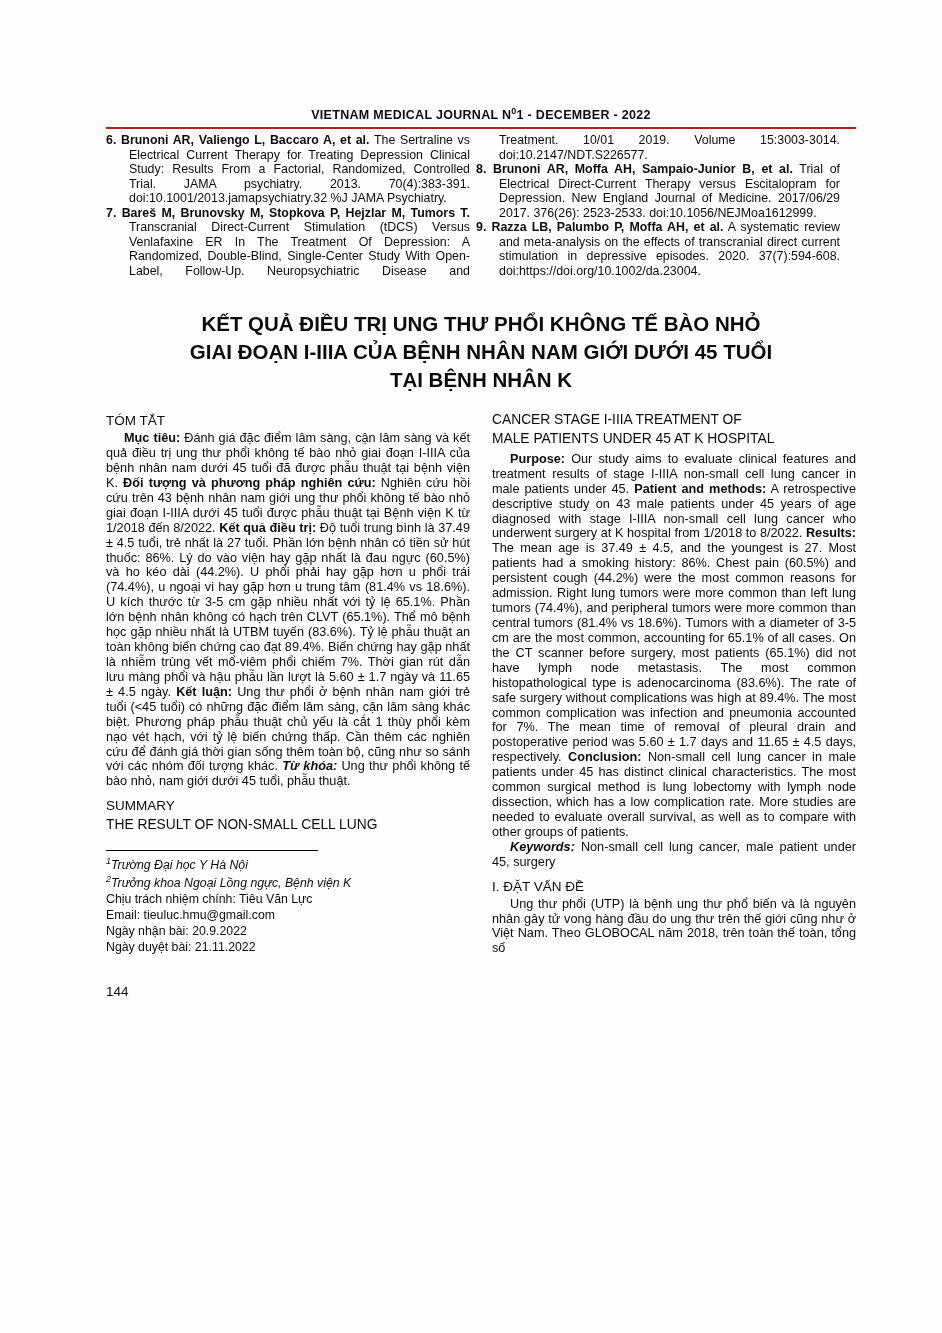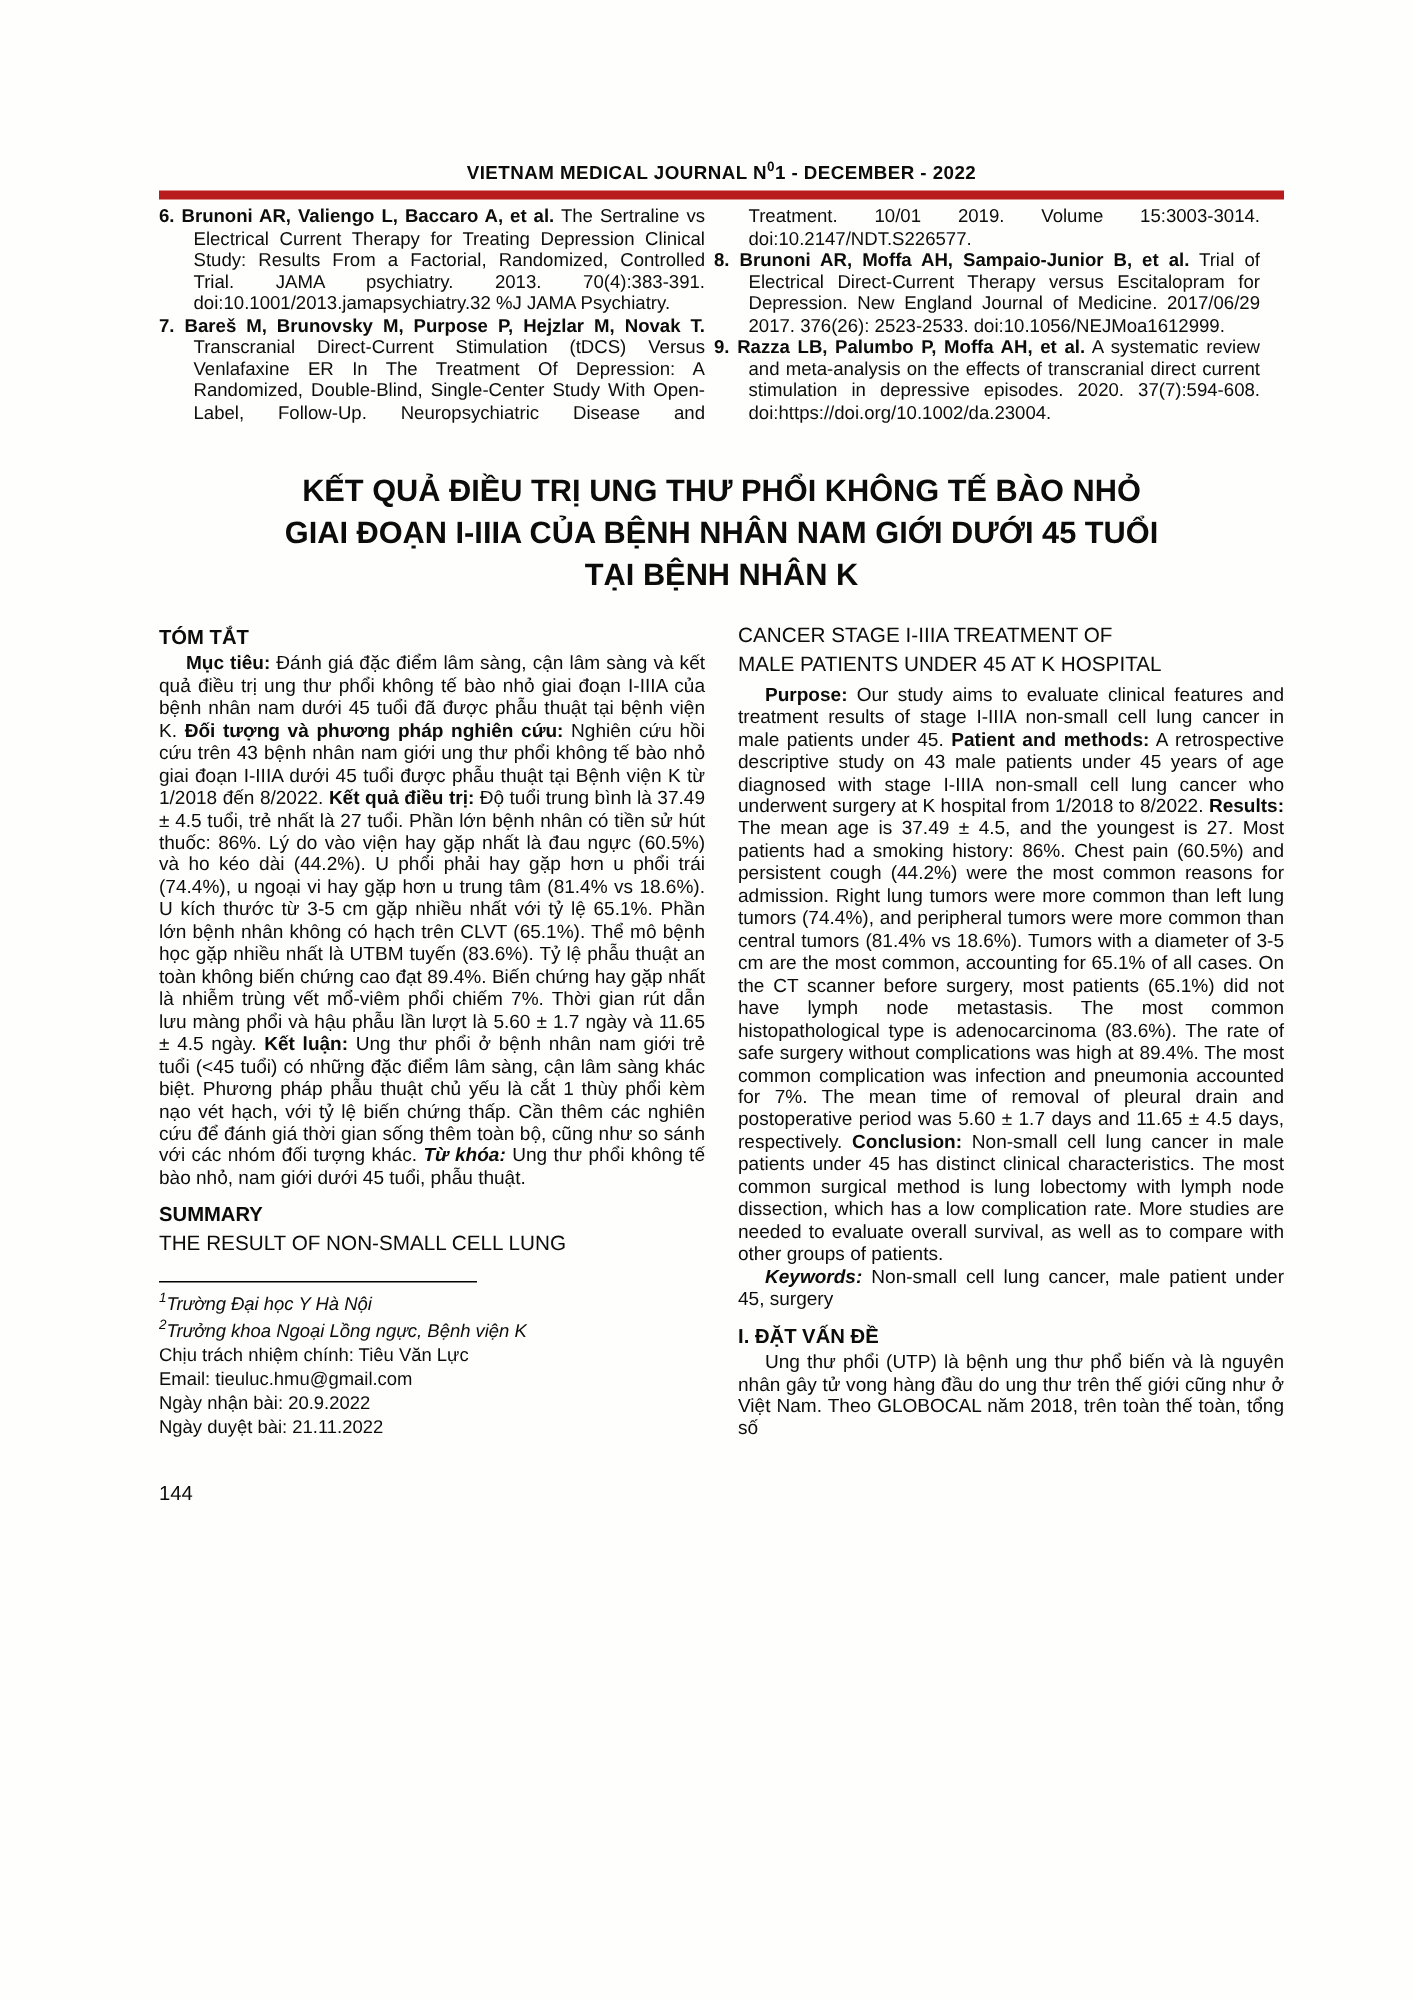--- a/index.html
+++ b/index.html
@@ -6,21 +6,21 @@
   html,body{margin:0;padding:0;}
   body{
     width:942px;min-height:1333px;background:#fefefc;color:#0c0c0c;
     font-family:"Liberation Sans",sans-serif;
   }
   .page{padding:106px 86px 40px 106px;}
 
   
   .runhead{
     text-align:center;font-weight:700;font-size:12.5px;letter-spacing:.3px;
-    padding-bottom:5px;border-bottom:6px solid #b91c1c;
+    padding-bottom:5px;border-bottom:2px solid #b91c1c;
   }
   .runhead sup{font-size:9px;}
 
   
   .refs{display:flex;gap:6px;margin-top:4px;}
   .rcol{width:364px;}
   .ref{
     margin:0;font-size:12.4px;line-height:1.17;text-align:justify;
     padding-left:23px;text-indent:-23px;overflow-wrap:break-word;
   }
@@ -32,21 +32,21 @@
   .tline{display:block;}
   .authors{
     margin-top:15px;margin-left:375px;width:375px;text-align:center;
     font-weight:700;font-style:italic;font-size:14px;
   }
   .authors sup{font-size:9.5px;}
 
   
   .cols{display:flex;gap:22px;margin-top:18px;align-items:stretch;}
   .col{width:364px;display:flex;flex-direction:column;}
-  .shead{margin:9px 0 3px;font-size:13.5px;font-weight:700;}
+  .shead{margin:9px 0 3px;font-size:13.5px;font-weight:400;}
   .shead.first{margin-top:2px;}
   .body{margin:0;font-size:12.7px;line-height:1.175;text-align:justify;overflow-wrap:break-word;}
   .ind{text-indent:18px;}
   .it{font-style:italic;}
   .captitle{text-align:left;font-size:13.8px;line-height:1.22;margin:1px 0;}
   .mt2{margin-top:3px;}
 
   
   .footnote{margin-top:auto;padding-top:8px;}
   .fnrule{width:212px;border-top:1px solid #000;margin-bottom:5px;}
@@ -65,21 +65,21 @@
   </header>
 
   <section class="refs">
     <div class="rcol">
       <p class="ref">
         <b>6.</b>
         <b>Brunoni AR, Valiengo L, Baccaro A, et al.</b><span> The Sertraline vs Electrical Current Therapy for Treating Depression Clinical Study: Results From a Factorial, Randomized, Controlled Trial. JAMA psychiatry. 2013. 70(4):383-391. doi:10.1001/2013.jamapsychiatry.32 %J JAMA Psychiatry.</span>
       </p>
       <p class="ref jlast">
         <b>7.</b>
-        <b>Bareš M, Brunovsky M, Purpose P, Hejzlar M, Novak T.</b><span> Transcranial Direct-Current Stimulation (tDCS) Versus Venlafaxine ER In The Treatment Of Depression: A Randomized, Double-Blind, Single-Center Study With Open-Label, Follow-Up. Neuropsychiatric Disease and</span>
+        <b>Bareš M, Brunovsky M, Stopkova P, Hejzlar M, Tumors T.</b><span> Transcranial Direct-Current Stimulation (tDCS) Versus Venlafaxine ER In The Treatment Of Depression: A Randomized, Double-Blind, Single-Center Study With Open-Label, Follow-Up. Neuropsychiatric Disease and</span>
       </p>
     </div>
     <div class="rcol">
       <p class="ref cont">Treatment. 10/01 2019. Volume 15:3003-3014. doi:10.2147/NDT.S226577.</p>
       <p class="ref">
         <b>8.</b>
         <b>Brunoni AR, Moffa AH, Sampaio-Junior B, et al.</b><span> Trial of Electrical Direct-Current Therapy versus Escitalopram for Depression. New England Journal of Medicine. 2017/06/29 2017. 376(26): 2523-2533. doi:10.1056/NEJMoa1612999.</span>
       </p>
       <p class="ref">
         <b>9.</b>

